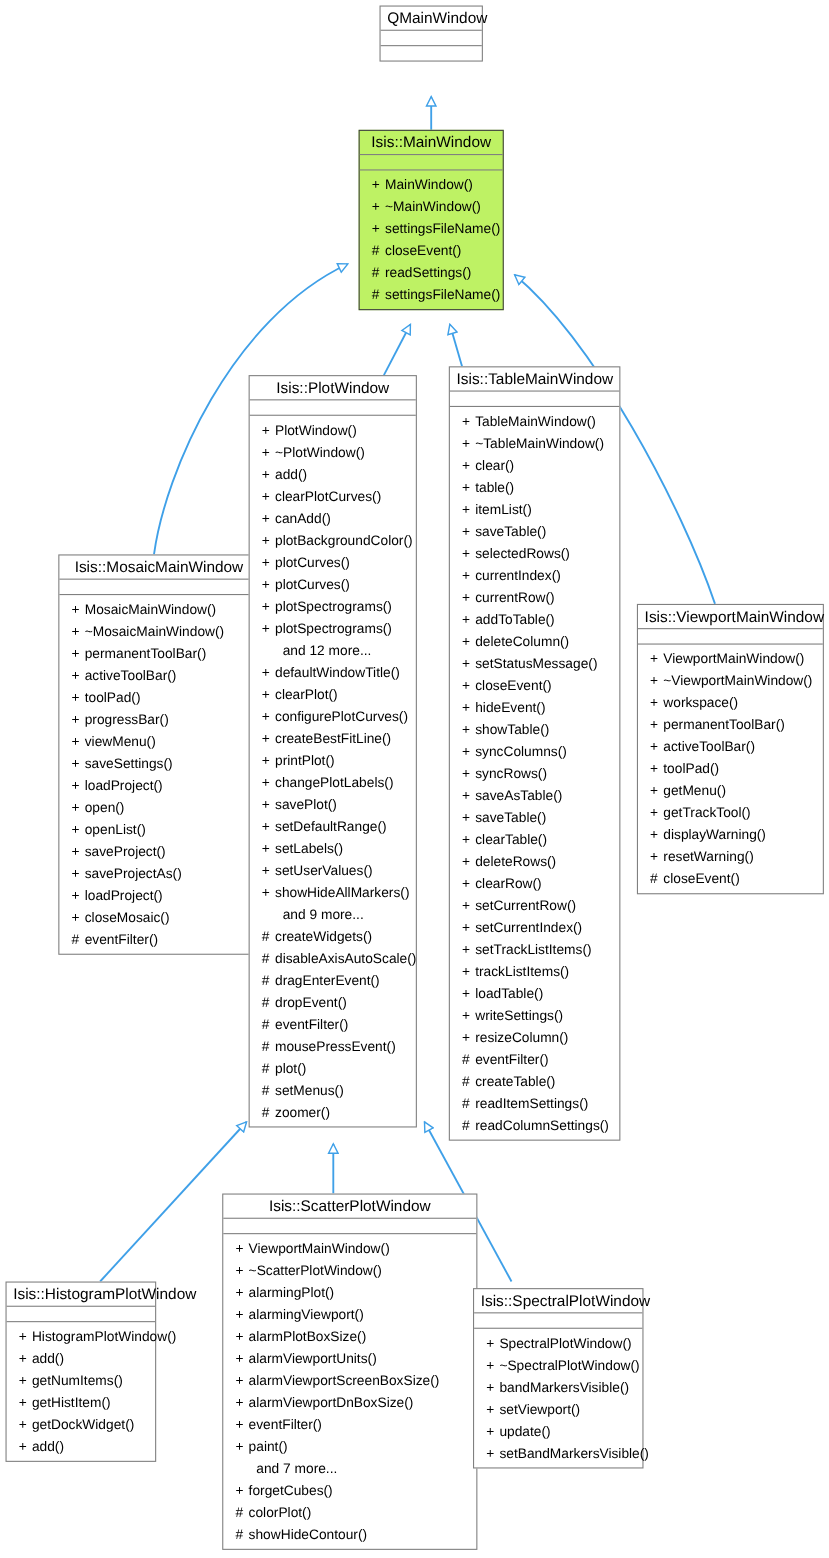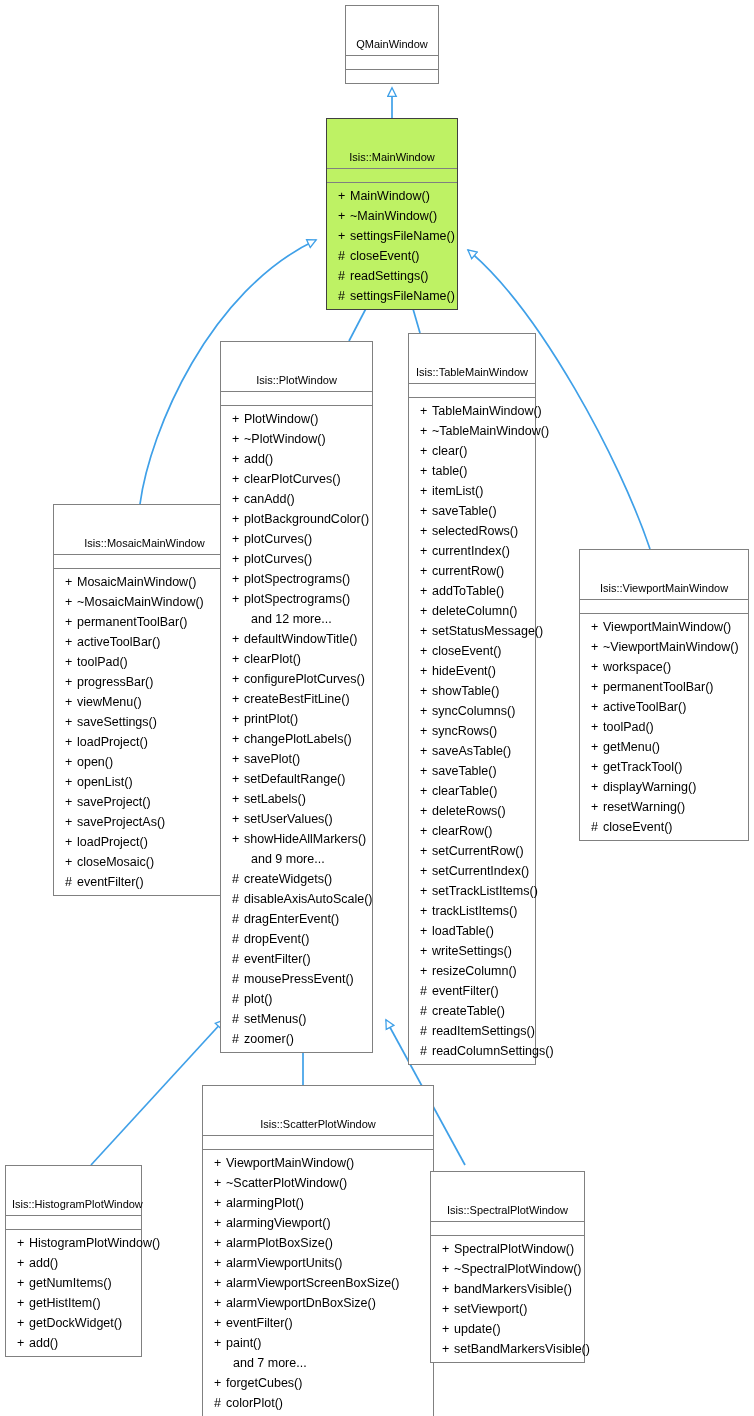--- a/index.html
+++ b/index.html
@@ -29,27 +29,26 @@
     border: 1px solid #808080;
     background: #ffffff;
     z-index: 5;
   }
   .uml-box.highlight {
     background: #bef264;
     border: 1px solid #404040;
   }
   .uml-title {
     text-align: center;
-    font-size: 11px;
+    font-size: 14px;
     color: #000000;
     padding: 4px 6px 4px 6px;
     border-bottom: 1px solid #808080;
     line-height: 13px;
     white-space: nowrap;
-    margin-top: 28px;
   }
   .uml-attrs {
     height: 13px;
     border-bottom: 1px solid #808080;
   }
   .uml-methods {
     padding: 3px 0 3px 4px;
   }
   .m-row {
     font-size: 12.5px;
@@ -128,21 +127,21 @@
         <div class="m-row"><span class="m-vis">+</span><span>loadProject()</span></div>
         <div class="m-row"><span class="m-vis">+</span><span>open()</span></div>
         <div class="m-row"><span class="m-vis">+</span><span>openList()</span></div>
         <div class="m-row"><span class="m-vis">+</span><span>saveProject()</span></div>
         <div class="m-row"><span class="m-vis">+</span><span>saveProjectAs()</span></div>
         <div class="m-row"><span class="m-vis">+</span><span>loadProject()</span></div>
         <div class="m-row"><span class="m-vis">+</span><span>closeMosaic()</span></div>
         <div class="m-row"><span class="m-vis">#</span><span>eventFilter()</span></div>
       </div>
     </div>
-    <div class="uml-box" style="left: 220px; top: 341px; width: 153px;">
+    <div class="uml-box" style="left: 226px; top: 341px; width: 153px;">
       <div class="uml-title">Isis::PlotWindow</div>
       <div class="uml-attrs"></div>
       <div class="uml-methods">
         <div class="m-row"><span class="m-vis">+</span><span>PlotWindow()</span></div>
         <div class="m-row"><span class="m-vis">+</span><span>~PlotWindow()</span></div>
         <div class="m-row"><span class="m-vis">+</span><span>add()</span></div>
         <div class="m-row"><span class="m-vis">+</span><span>clearPlotCurves()</span></div>
         <div class="m-row"><span class="m-vis">+</span><span>canAdd()</span></div>
         <div class="m-row"><span class="m-vis">+</span><span>plotBackgroundColor()</span></div>
         <div class="m-row"><span class="m-vis">+</span><span>plotCurves()</span></div>
@@ -166,21 +165,21 @@
         <div class="m-row"><span class="m-vis">#</span><span>disableAxisAutoScale()</span></div>
         <div class="m-row"><span class="m-vis">#</span><span>dragEnterEvent()</span></div>
         <div class="m-row"><span class="m-vis">#</span><span>dropEvent()</span></div>
         <div class="m-row"><span class="m-vis">#</span><span>eventFilter()</span></div>
         <div class="m-row"><span class="m-vis">#</span><span>mousePressEvent()</span></div>
         <div class="m-row"><span class="m-vis">#</span><span>plot()</span></div>
         <div class="m-row"><span class="m-vis">#</span><span>setMenus()</span></div>
         <div class="m-row"><span class="m-vis">#</span><span>zoomer()</span></div>
       </div>
     </div>
-    <div class="uml-box" style="left: 408px; top: 333px; width: 128px;">
+    <div class="uml-box" style="left: 408px; top: 333px; width: 156px;">
       <div class="uml-title">Isis::TableMainWindow</div>
       <div class="uml-attrs"></div>
       <div class="uml-methods">
         <div class="m-row"><span class="m-vis">+</span><span>TableMainWindow()</span></div>
         <div class="m-row"><span class="m-vis">+</span><span>~TableMainWindow()</span></div>
         <div class="m-row"><span class="m-vis">+</span><span>clear()</span></div>
         <div class="m-row"><span class="m-vis">+</span><span>table()</span></div>
         <div class="m-row"><span class="m-vis">+</span><span>itemList()</span></div>
         <div class="m-row"><span class="m-vis">+</span><span>saveTable()</span></div>
         <div class="m-row"><span class="m-vis">+</span><span>selectedRows()</span></div>

